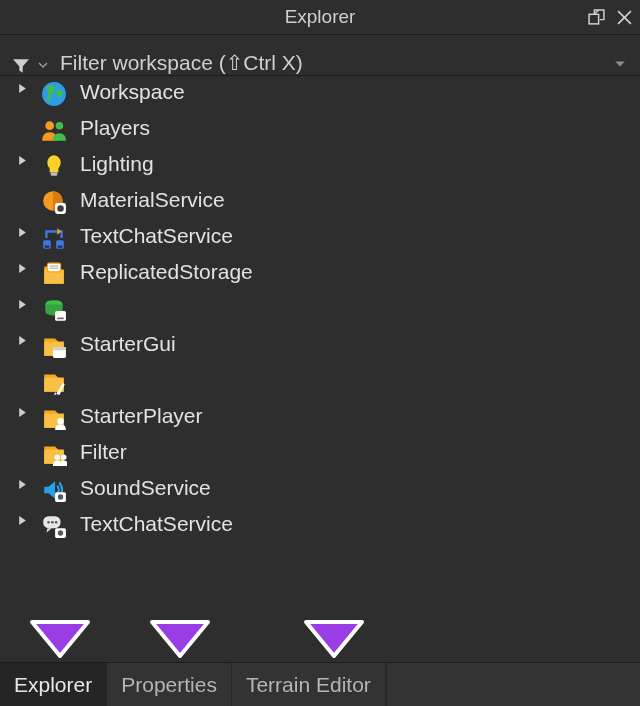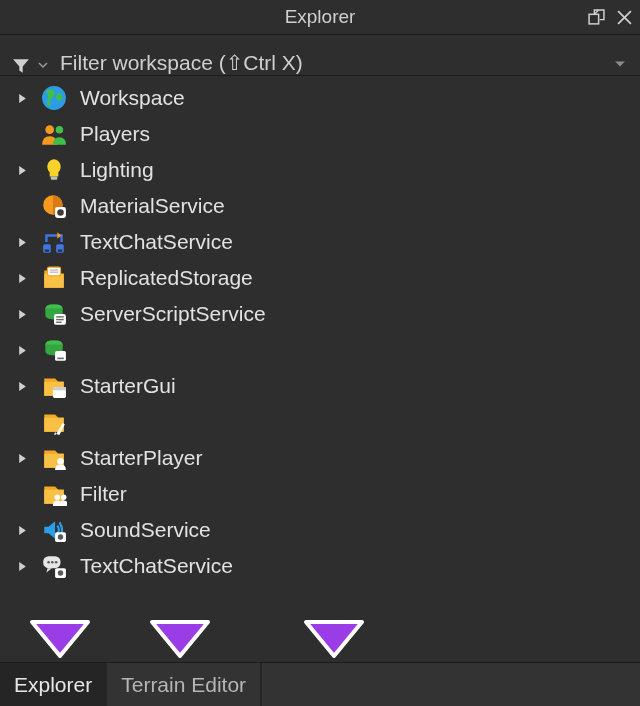--- a/index.html
+++ b/index.html
@@ -48,21 +48,21 @@
   
   .tree {
     flex:1;
     padding-top:4px;
     background:#2e2e2e;
     overflow:hidden;
   }
   .tree-row {
     height: 36px;
     display:flex;
-    align-items:center;
+    align-items:flex-start;
     padding-left: 14px;
     gap: 10px;
     color:#e2e2e2;
     font-size:21px;
     cursor: default;
   }
   .tree-row .expander {
     width:16px; height:16px;
     display:flex;align-items:center;justify-content:center;
     color:#cfcfcf;
@@ -247,38 +247,20 @@
     <div class="tree-row">
       <div class="expander">
         <svg width="11" height="11" viewBox="0 0 10 10">
           <path d="M2 1 L8 5 L2 9 Z" fill="#cfcfcf"></path>
         </svg>
       </div>
       <div class="node-icon">
         <svg width="26" height="26" viewBox="0 0 24 24">
           <path d="M12 3 Q20 3 20 7 Q20 11 12 11 Q4 11 4 7 Q4 3 12 3 Z" fill="#3fbf4a"></path>
           <path d="M4 7 V13 Q4 17 12 17 Q20 17 20 13 V7" fill="#35a540"></path>
-          <rect x="12" y="12" width="11" height="10" rx="2" fill="#fff"></rect>
-          <rect x="14" y="14" width="7" height="1.3" fill="#6a6a6a"></rect>
-          <rect x="14" y="16.5" width="7" height="1.3" fill="#6a6a6a"></rect>
-          <rect x="14" y="19" width="5" height="1.3" fill="#6a6a6a"></rect>
-        </svg>
-      </div>
-      <div class="node-label">ServerScriptService</div>
-    </div>
-    <div class="tree-row">
-      <div class="expander">
-        <svg width="11" height="11" viewBox="0 0 10 10">
-          <path d="M2 1 L8 5 L2 9 Z" fill="#cfcfcf"></path>
-        </svg>
-      </div>
-      <div class="node-icon">
-        <svg width="26" height="26" viewBox="0 0 24 24">
-          <path d="M12 3 Q20 3 20 7 Q20 11 12 11 Q4 11 4 7 Q4 3 12 3 Z" fill="#3fbf4a"></path>
-          <path d="M4 7 V13 Q4 17 12 17 Q20 17 20 13 V7" fill="#35a540"></path>
           <rect x="13" y="13" width="10" height="9" rx="1.5" fill="#fff"></rect>
           <rect x="15" y="19" width="6" height="1.5" fill="#6a6a6a"></rect>
         </svg>
       </div>
     </div>
     <div class="tree-row">
       <div class="expander">
         <svg width="11" height="11" viewBox="0 0 10 10">
           <path d="M2 1 L8 5 L2 9 Z" fill="#cfcfcf"></path>
         </svg>
@@ -385,15 +367,16 @@
     </div>
     <div class="purple-arrow" style="left: 302px;">
       <svg width="64" height="42" viewBox="0 0 64 42">
     <path d="M4 4 H60 L32 38 Z" fill="#9b3de6" stroke="#fff" stroke-width="4" stroke-linejoin="round"></path>
   </svg>
     </div>
   </div>
 
 <div class="tabs" id="tabs">
     <div class="tab active">Explorer</div>
+    <div class="tab">Properties</div>
     <div class="tab">Terrain Editor</div>
     <div class="filler"></div>
   </div>
 
 </body></html>

